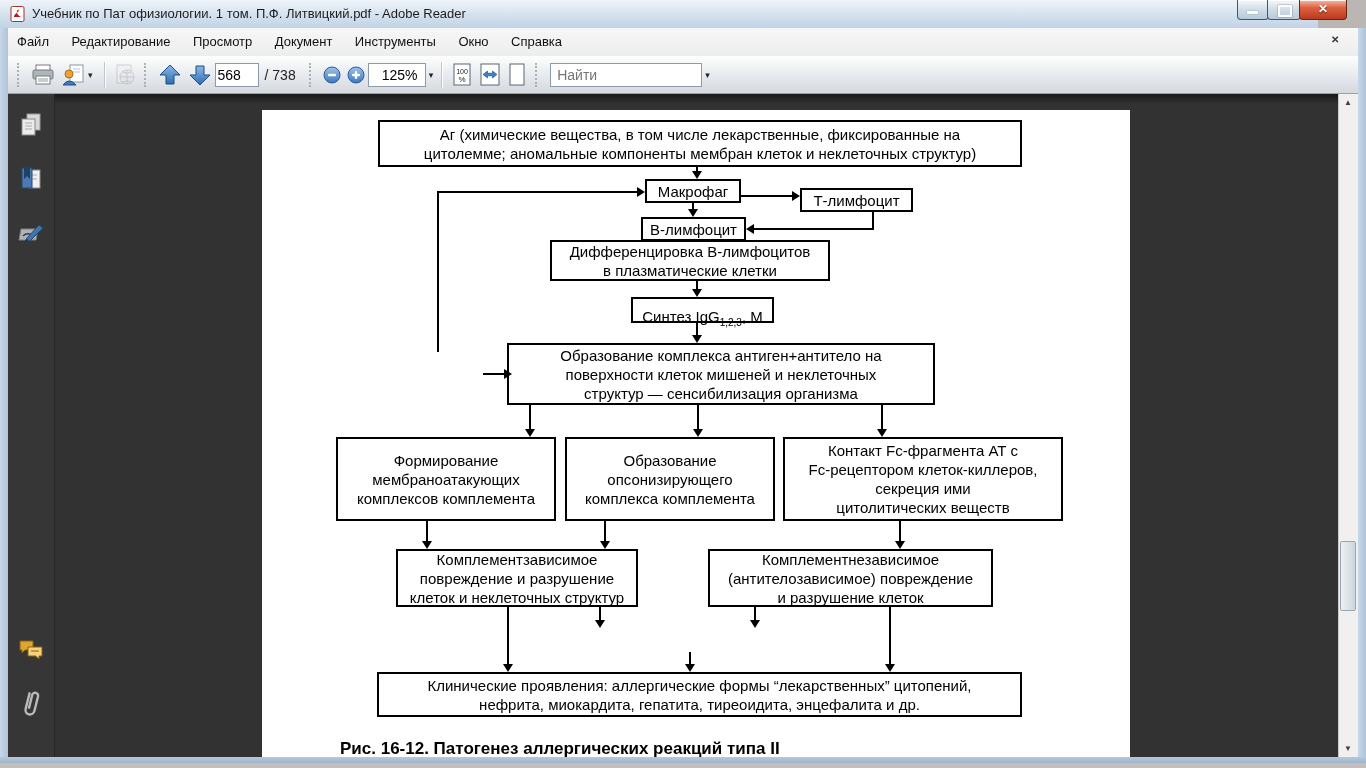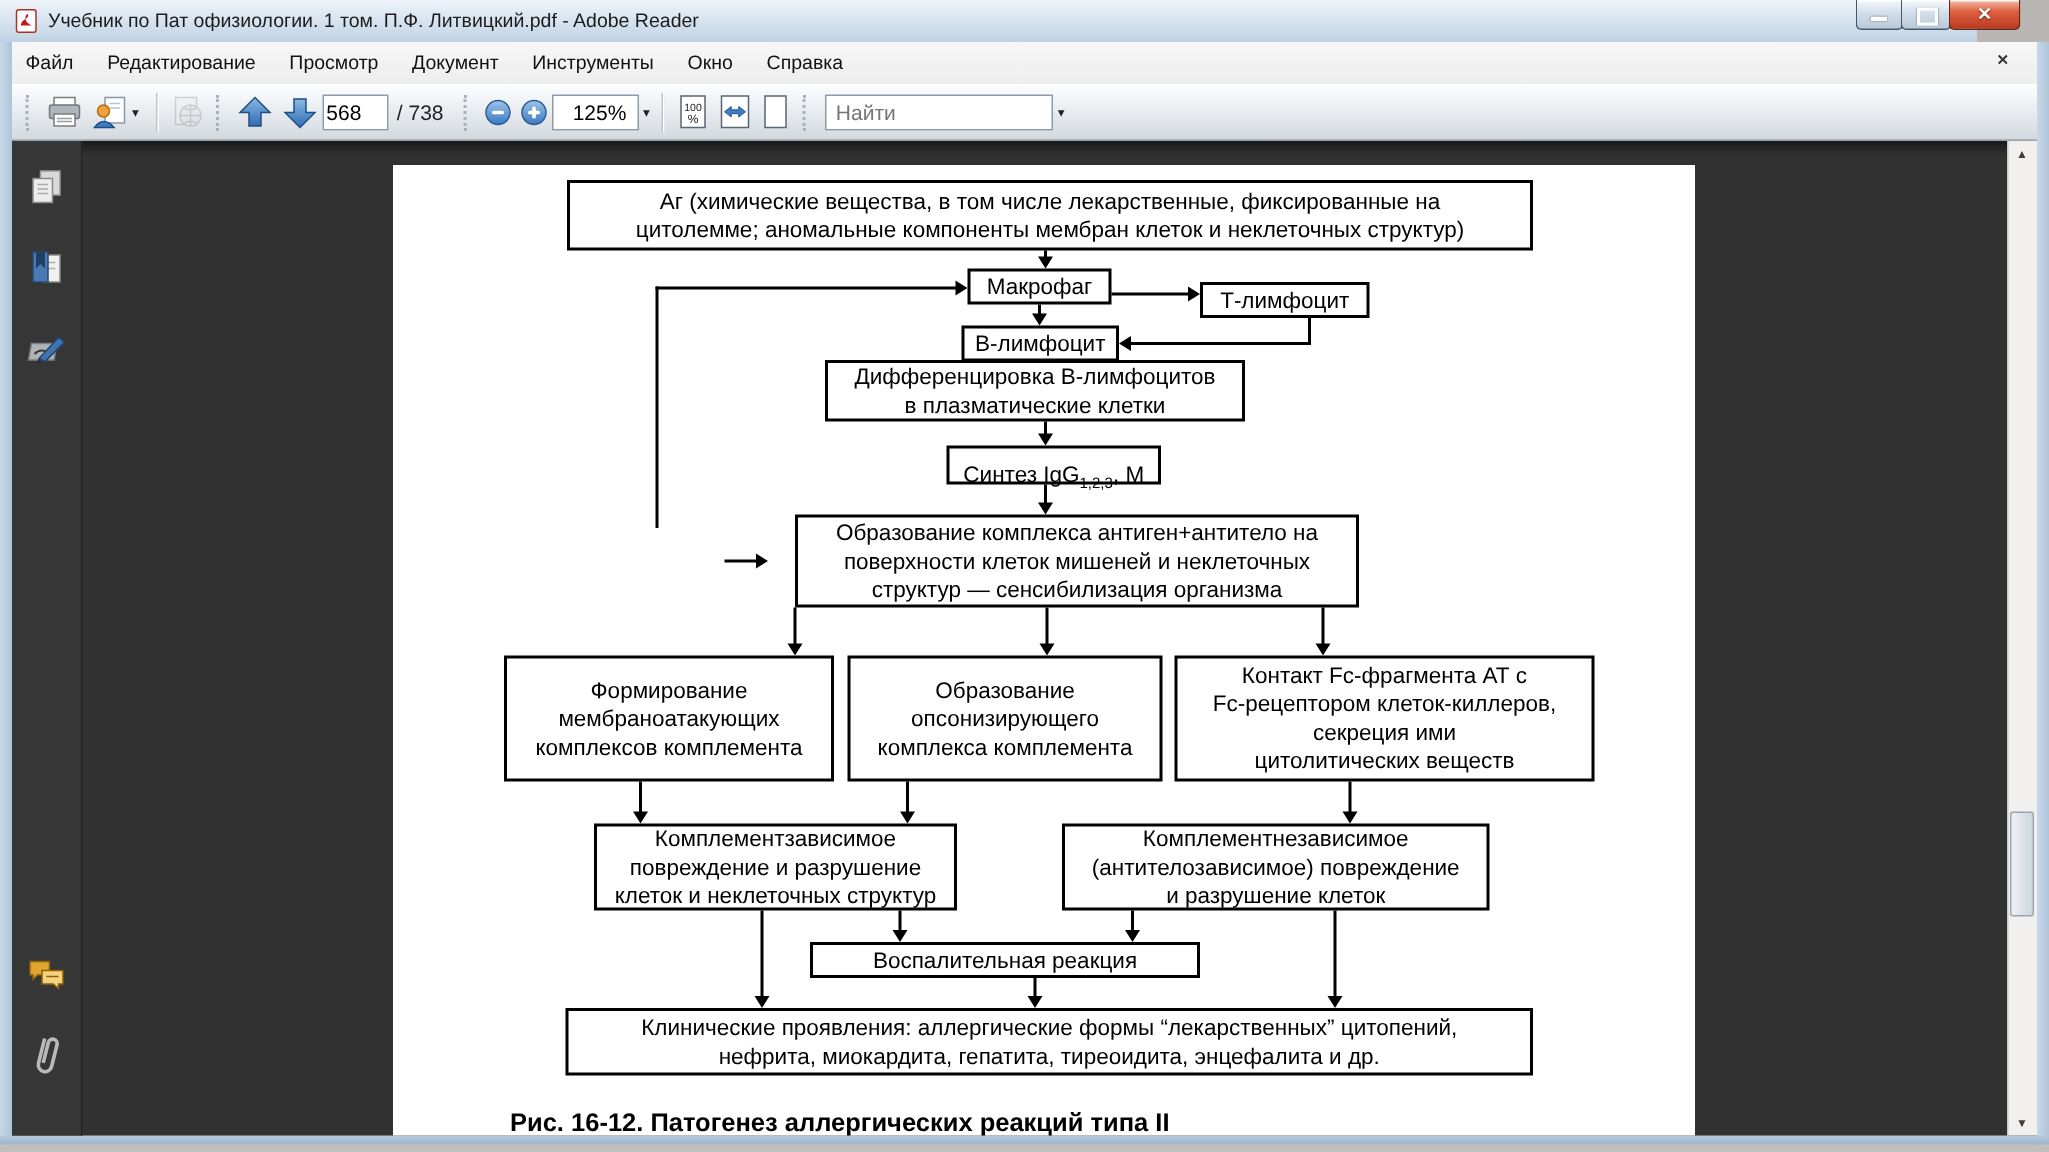--- a/index.html
+++ b/index.html
@@ -247,40 +247,39 @@
   <div class="fbox" style="left:116px;top:10px;width:644px;height:47px">Аг (химические вещества, в том числе лекарственные, фиксированные на
 цитолемме; аномальные компоненты мембран клеток и неклеточных структур)</div>
   <div class="fbox" style="left:383px;top:69px;width:96px;height:24px">Макрофаг</div>
   <div class="fbox" style="left:538px;top:78px;width:113px;height:24px">Т-лимфоцит</div>
   <div class="fbox" style="left:379px;top:107px;width:105px;height:24px">В-лимфоцит</div>
   <div class="fbox" style="left:288px;top:130px;width:280px;height:41px">Дифференцировка В-лимфоцитов
 в плазматические клетки</div>
   <div class="fbox" style="left:369px;top:187px;width:143px;height:26px"><span>
       <span>Синтез IgG</span><sub class="syn">1,2,3</sub><span>, М</span>
   </span></div>
-  <div class="fbox" style="left:268px;top:233px;width:376px;height:62px">Образование комплекса антиген+антитело на
+  <div class="fbox" style="left:245px;top:233px;width:428px;height:62px">Образование комплекса антиген+антитело на
 поверхности клеток мишеней и неклеточных
 структур — сенсибилизация организма</div>
   <div class="fbox" style="left:74px;top:327px;width:220px;height:84px">Формирование
 мембраноатакующих
 комплексов комплемента</div>
   <div class="fbox" style="left:303px;top:327px;width:210px;height:84px">Образование
 опсонизирующего
 комплекса комплемента</div>
   <div class="fbox" style="left:521px;top:327px;width:280px;height:84px">Контакт Fc-фрагмента АТ с
 Fc-рецептором  клеток-киллеров,
 секреция ими
 цитолитических веществ</div>
   <div class="fbox" style="left:134px;top:439px;width:242px;height:58px">Комплементзависимое
 повреждение и разрушение
 клеток и неклеточных структур</div>
   <div class="fbox" style="left:446px;top:439px;width:285px;height:58px">Комплементнезависимое
 (антителозависимое) повреждение
 и разрушение клеток</div>
-  <div class="fbox" style="left:278px;top:518px;width:260px;height:24px">Воспалительная реакция</div>
   <div class="fbox" style="left:115px;top:562px;width:645px;height:45px">Клинические проявления: аллергические формы “лекарственных” цитопений,
 нефрита, миокардита, гепатита, тиреоидита, энцефалита и др.</div>
 
   <div class="vl" style="left:434px;top:57px;height:6px"></div>
     <div class="ad" style="left:430px;top:61px"></div>
   <div class="vl" style="left:430px;top:93px;height:8px"></div>
     <div class="ad" style="left:426px;top:99px"></div>
   <div class="hl" style="left:479px;top:85px;width:53px"></div>
     <div class="ar" style="left:530px;top:81px"></div>
   <div class="vl" style="left:610px;top:102px;height:18px"></div>

